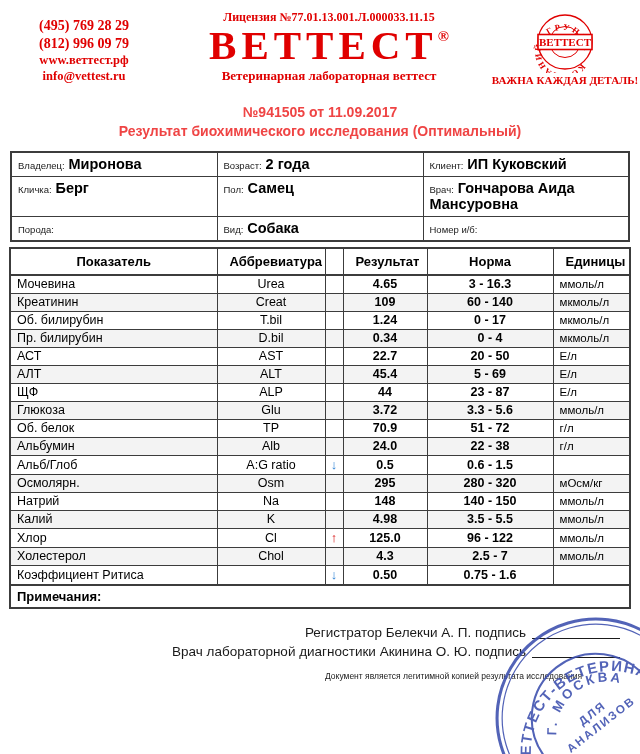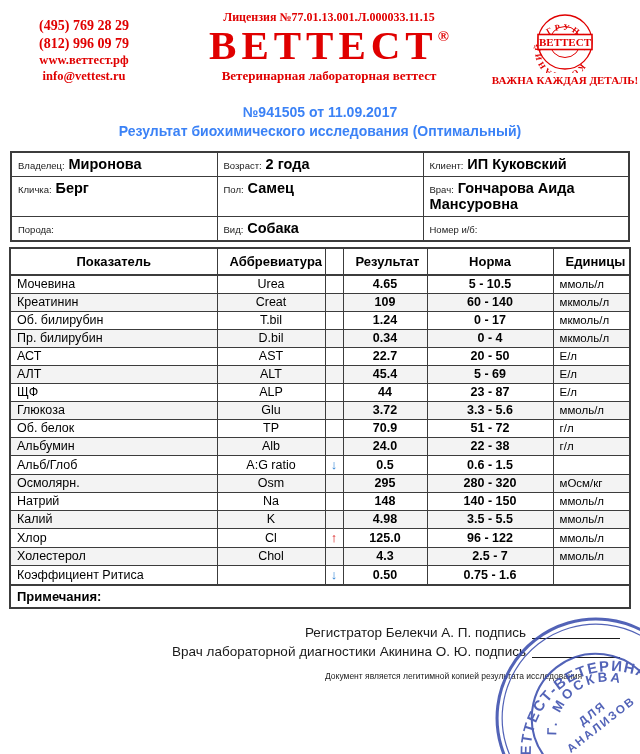--- a/index.html
+++ b/index.html
@@ -22,21 +22,21 @@
   .hdr-center { flex:1; text-align:center; color:#e00000; font-family:"Liberation Serif", serif; }
   .license { font-size:12px; font-weight:bold; margin-top:3px; }
   .brand-line { line-height:1; margin-top:0px; white-space:nowrap; }
   .brand { font-size:41px; font-weight:bold; letter-spacing:5px; color:#e00000; }
   .regmark { font-size:15px; font-weight:bold; vertical-align:18px; }
   .hdr-sub { font-size:13px; font-weight:bold; margin-top:2px; }
   .hdr-right { width:150px; text-align:center; padding-top:4px; }
   .slogan { color:#e00000; font-family:"Liberation Serif", serif; font-weight:bold; font-size:11px; margin-top:1px; white-space:nowrap; }
 
   
-  .doc-title { text-align:center; color:#3b82f6; font-weight:bold; font-size:14px; line-height:1.35; margin-top:6px; }
+  .doc-title { text-align:center; color:#ef4444; font-weight:bold; font-size:14px; line-height:1.35; margin-top:6px; }
 
   
   table { border-collapse:collapse; }
   .info-table { width:620px; margin:10px auto 0; border:2px solid #3c3c3c; table-layout:fixed; }
   .info-table td { border:1px solid #3c3c3c; padding:3px 6px 4px; vertical-align:top; font-size:14px; }
   .info-table .lbl { font-size:9.5px; color:#1a1a1a; font-weight:normal; }
   .info-table b { font-size:14.5px; }
 
   
   .res-table { width:620px; margin:5px auto 0; border:2px solid #3c3c3c; table-layout:fixed; }
@@ -144,21 +144,21 @@
         <th>Норма</th>
         <th>Единицы</th>
       </tr>
     </thead>
     <tbody>
       <tr>
         <td class="c-name">Мочевина</td>
         <td class="c-abbr">Urea</td>
         <td class="c-flag"><span data-dir=""></span></td>
         <td class="c-res">4.65</td>
-        <td class="c-norm">5 - 10.5</td>
+        <td class="c-norm">3 - 16.3</td>
         <td class="c-units">ммоль/л</td>
       </tr>
       <tr>
         <td class="c-name">Креатинин</td>
         <td class="c-abbr">Creat</td>
         <td class="c-flag"><span data-dir=""></span></td>
         <td class="c-res">109</td>
         <td class="c-norm">60 - 140</td>
         <td class="c-units">мкмоль/л</td>
       </tr>

